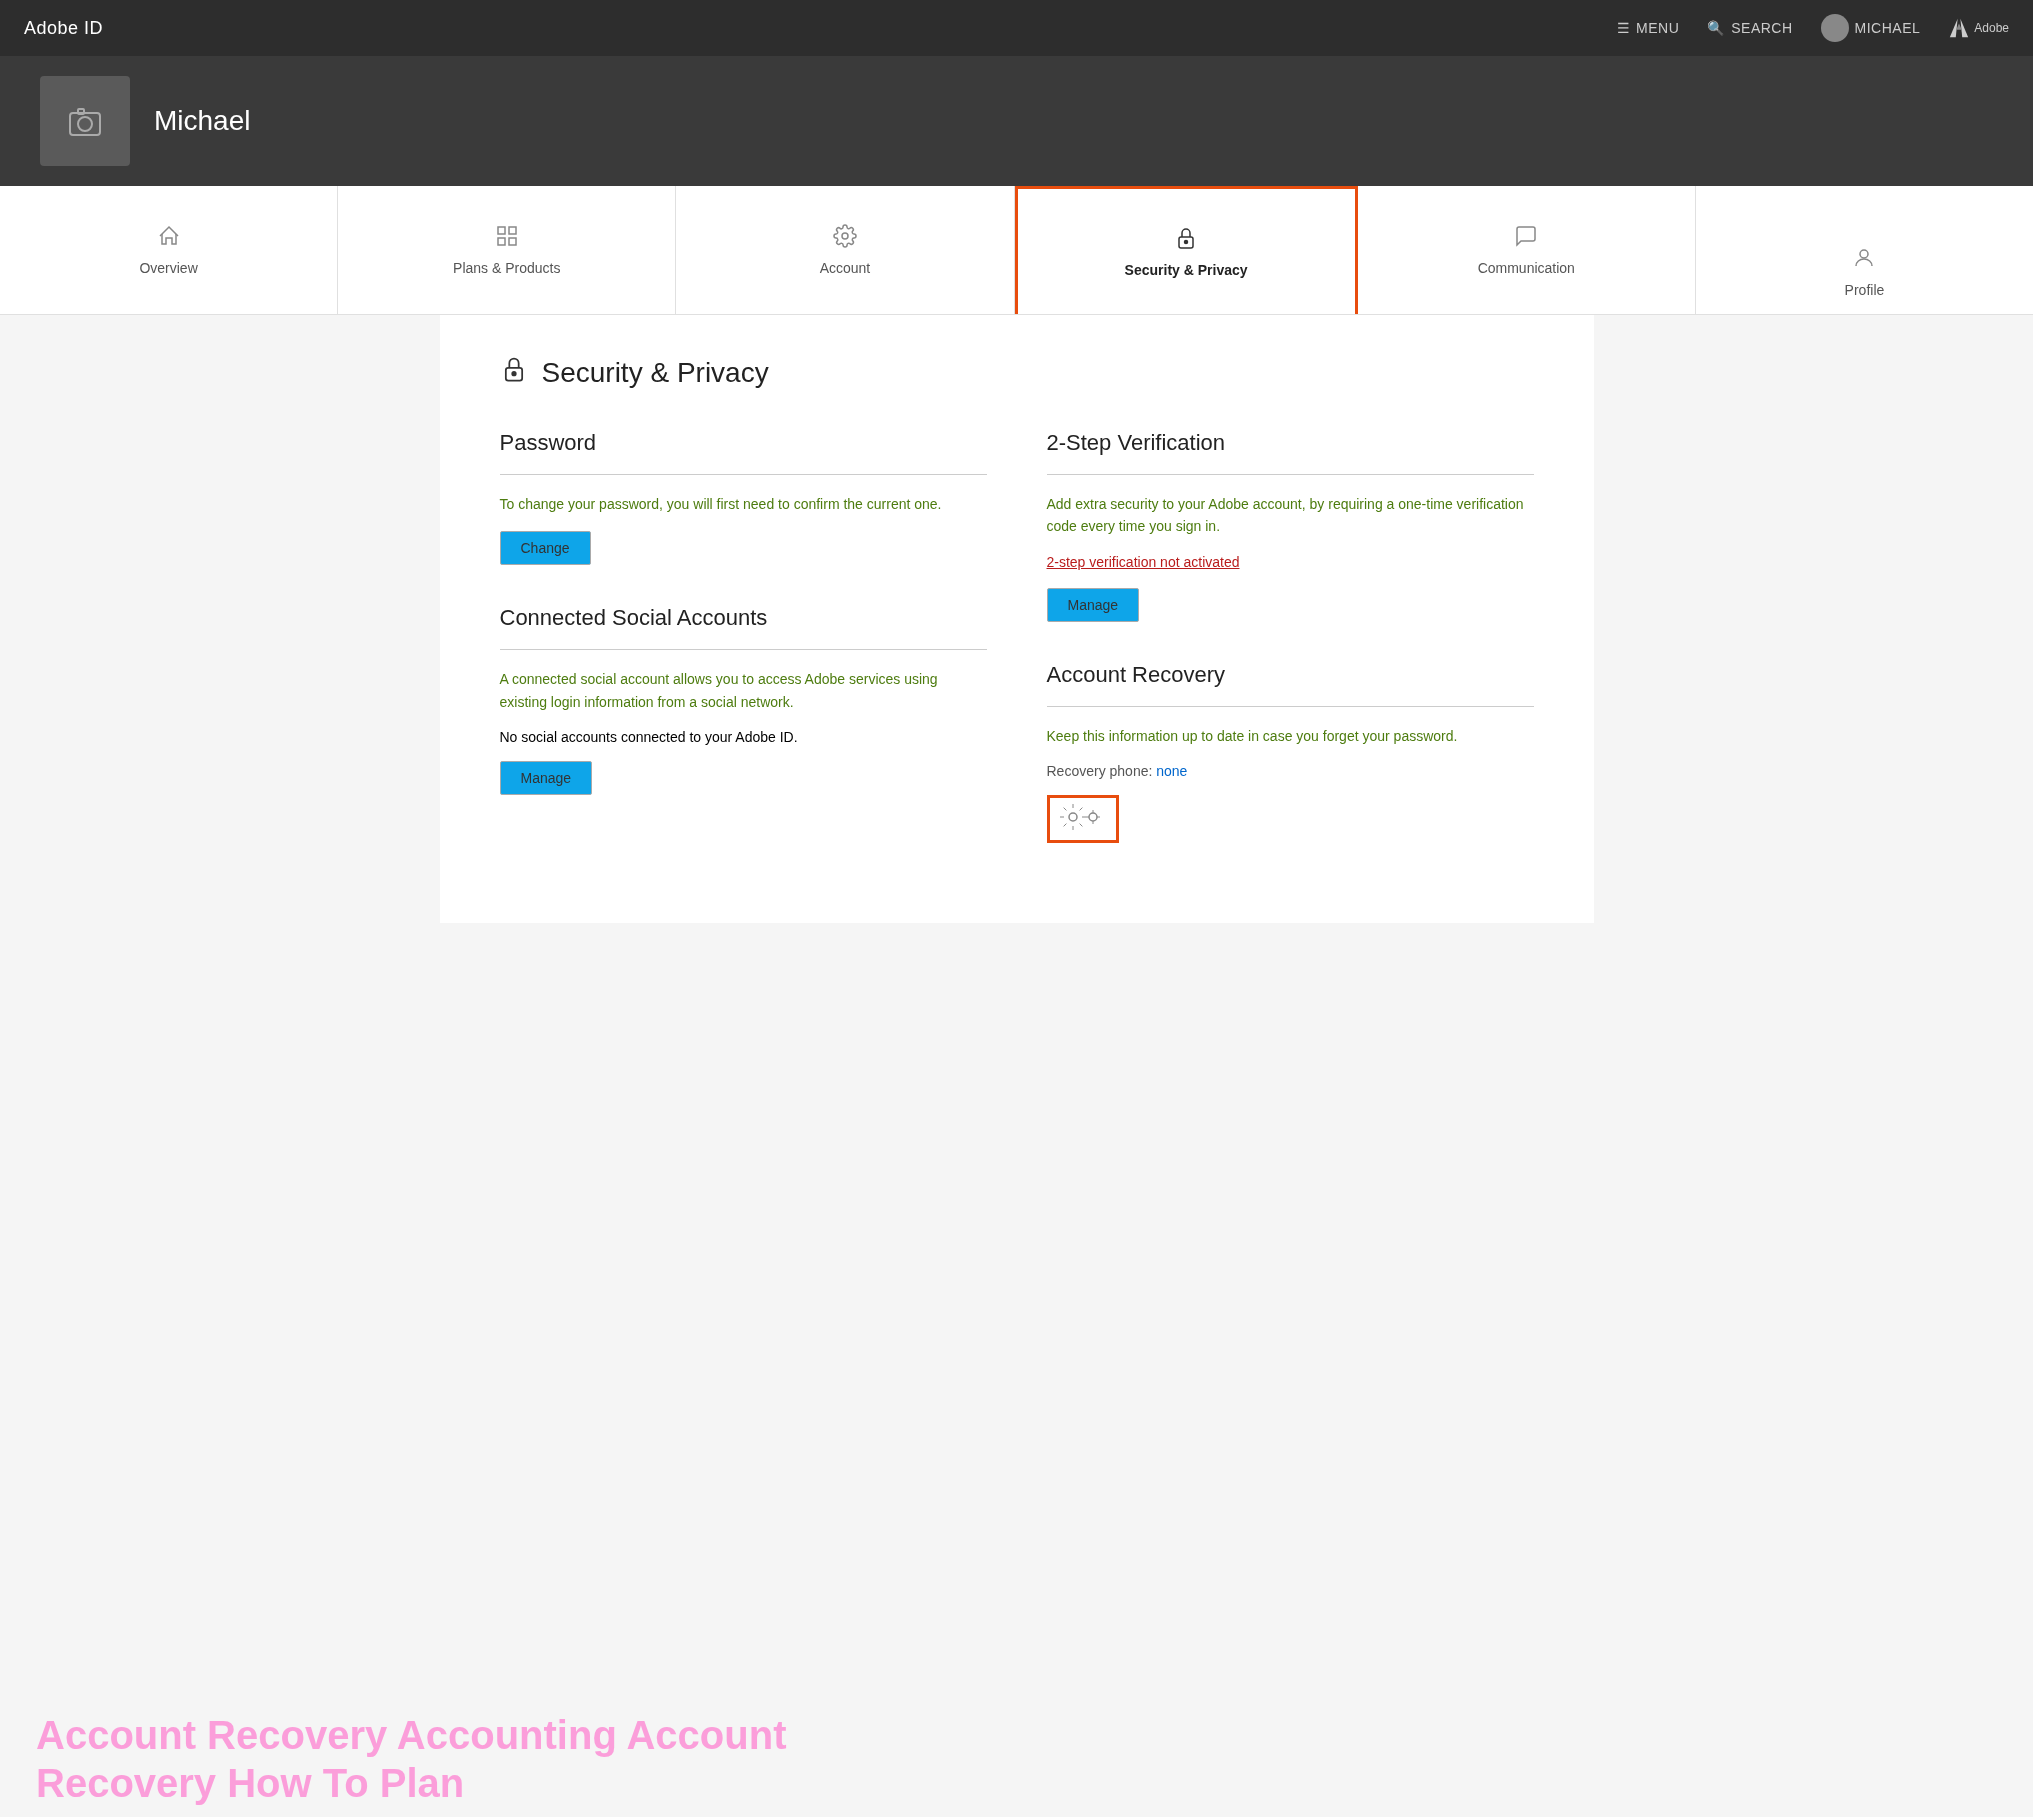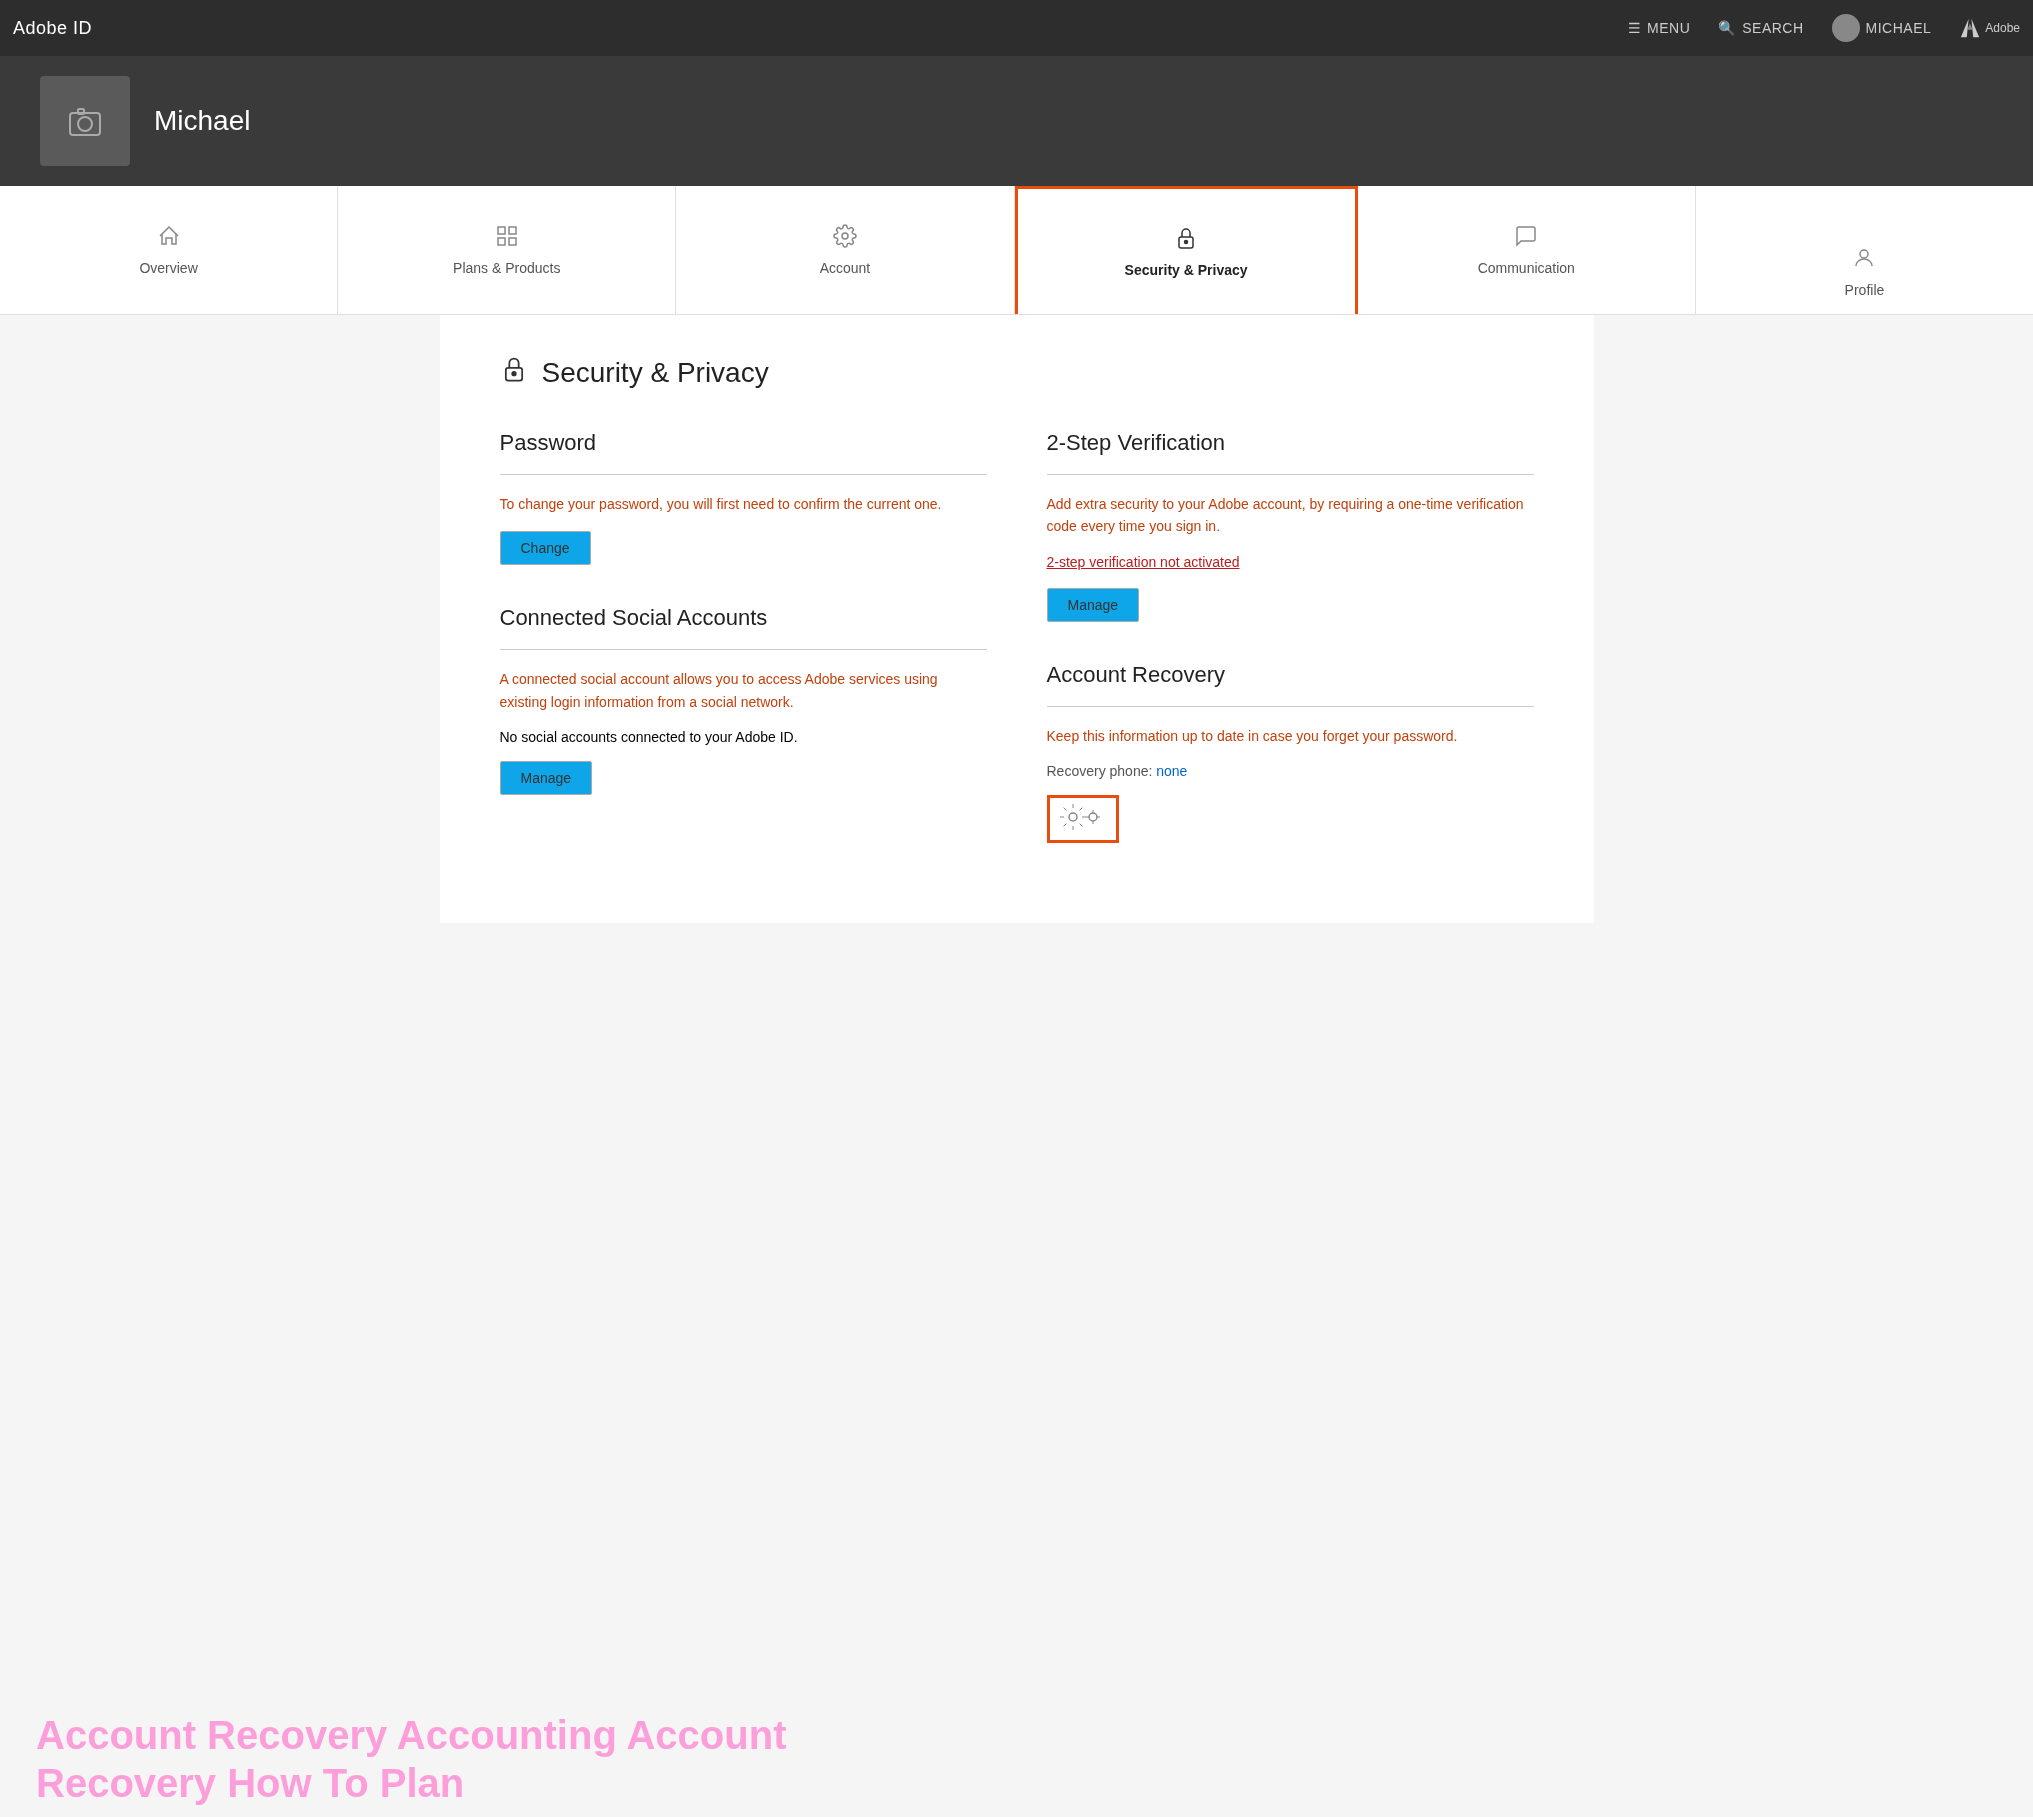--- a/index.html
+++ b/index.html
@@ -4,21 +4,21 @@
   <style>
     * { box-sizing: border-box; margin: 0; padding: 0; }
     body { font-family: Arial, Helvetica, sans-serif; background: #f5f5f5; min-height: 100vh; }
 
     
     .top-nav {
       background: #2d2d2d;
       display: flex;
       align-items: center;
       justify-content: space-between;
-      padding: 0 13px;
+      padding: 0 24px;
       height: 56px;
     }
     .top-nav-left {
       color: #ffffff;
       font-size: 18px;
       font-weight: 400;
       letter-spacing: 0.5px;
     }
     .top-nav-right {
       display: flex;
@@ -156,21 +156,21 @@
     .section-title {
       font-size: 22px;
       font-weight: 400;
       color: #222;
       padding-bottom: 18px;
       border-bottom: 1px solid #ccc;
       margin-bottom: 18px;
     }
     .section-desc {
       font-size: 14px;
-      color: #c2410c;
+      color: #4d7c0f;
       line-height: 1.6;
       margin-bottom: 16px;
     }
     .section-status {
       font-size: 14px;
       color: #b91c1c;
       margin-bottom: 18px;
       text-decoration: underline;
     }
     .section-info {

